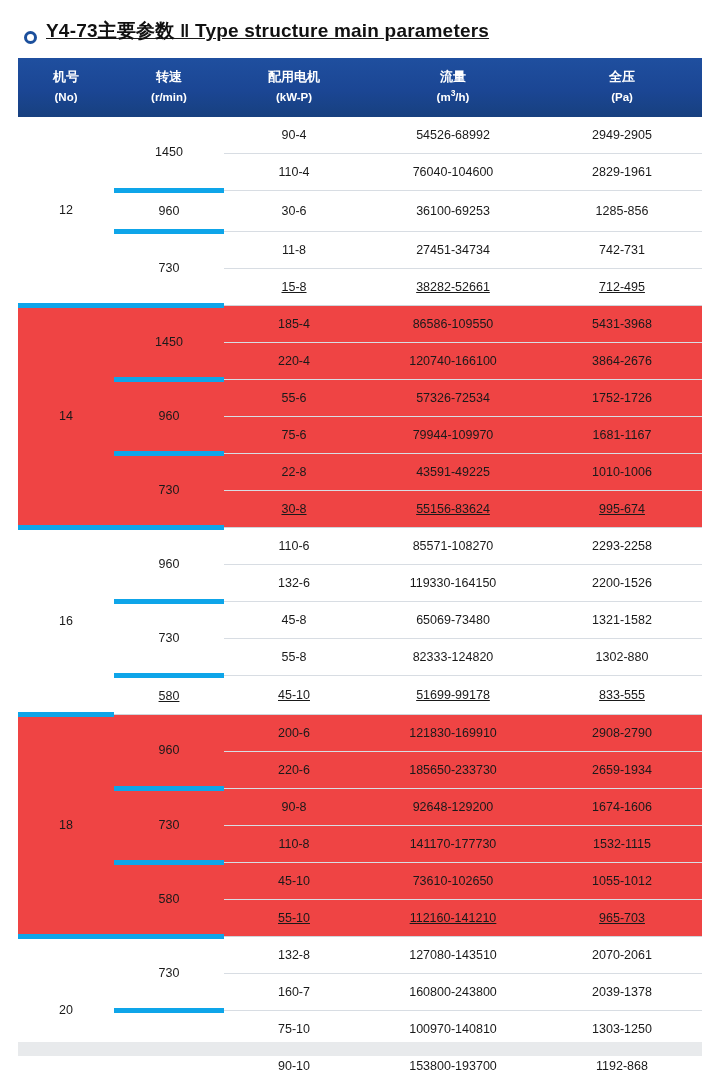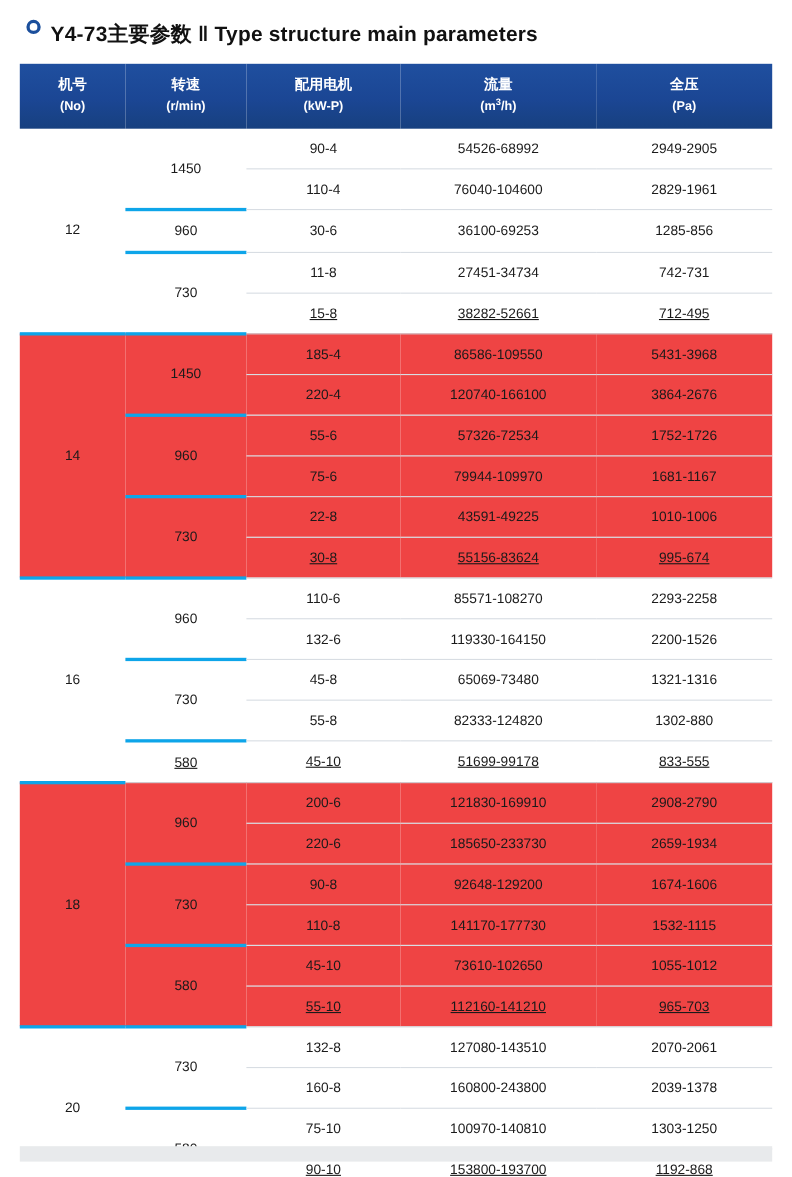--- a/index.html
+++ b/index.html
@@ -18,22 +18,23 @@
   .page {
     width: 720px;
     height: 1070px;
     position: relative;
     box-sizing: border-box;
     padding: 0;
   }
   
   .title-bar {
     display: flex;
-    align-items: flex-start;
+    align-items: flex-end;
     padding: 18px 0 14px 24px;
+    text-decoration: underline;
   }
   .title-dot {
     width: 13px;
     height: 13px;
     border-radius: 50%;
     border: 3px solid #1b4f9c;
     box-sizing: border-box;
     margin-right: 9px;
     flex: 0 0 auto;
   }
@@ -90,21 +91,21 @@
     height: 36px;
     vertical-align: middle;
     border-bottom: 1px solid #d8dde3;
     background: transparent;
   }
   tbody tr.band td {
     background: #ef4444;
   }
   tbody td.no-cell,
   tbody td.rpm-cell {
-    border-bottom: 3px solid #0ea5e9;
+    border-bottom: 5px solid #0ea5e9;
   }
   tbody td.no-cell {
     font-size: 12.5px;
     text-align: center;
   }
   
   tbody tr.group-end td {
     border-bottom: 1px solid #cfd4da;
     text-decoration: underline;
   }
@@ -234,21 +235,21 @@
           </tr>
           <tr>
             <td>132-6</td>
             <td>119330-164150</td>
             <td>2200-1526</td>
           </tr>
           <tr>
             <td class="rpm-cell" rowspan="2">730</td>
             <td>45-8</td>
             <td>65069-73480</td>
-            <td>1321-1316</td>
+            <td>1321-1582</td>
           </tr>
           <tr>
             <td>55-8</td>
             <td>82333-124820</td>
             <td>1302-880</td>
           </tr>
           <tr class="group-end">
             <td class="rpm-cell" rowspan="1">580</td>
             <td>45-10</td>
             <td>51699-99178</td>
@@ -289,21 +290,21 @@
             <td>965-703</td>
           </tr>
           <tr>
             <td class="no-cell" rowspan="4">20</td>
             <td class="rpm-cell" rowspan="2">730</td>
             <td>132-8</td>
             <td>127080-143510</td>
             <td>2070-2061</td>
           </tr>
           <tr>
-            <td>160-8</td>
+            <td>160-7</td>
             <td>160800-243800</td>
             <td>2039-1378</td>
           </tr>
           <tr>
             <td class="rpm-cell" rowspan="2">580</td>
             <td>75-10</td>
             <td>100970-140810</td>
             <td>1303-1250</td>
           </tr>
           <tr class="group-end">

